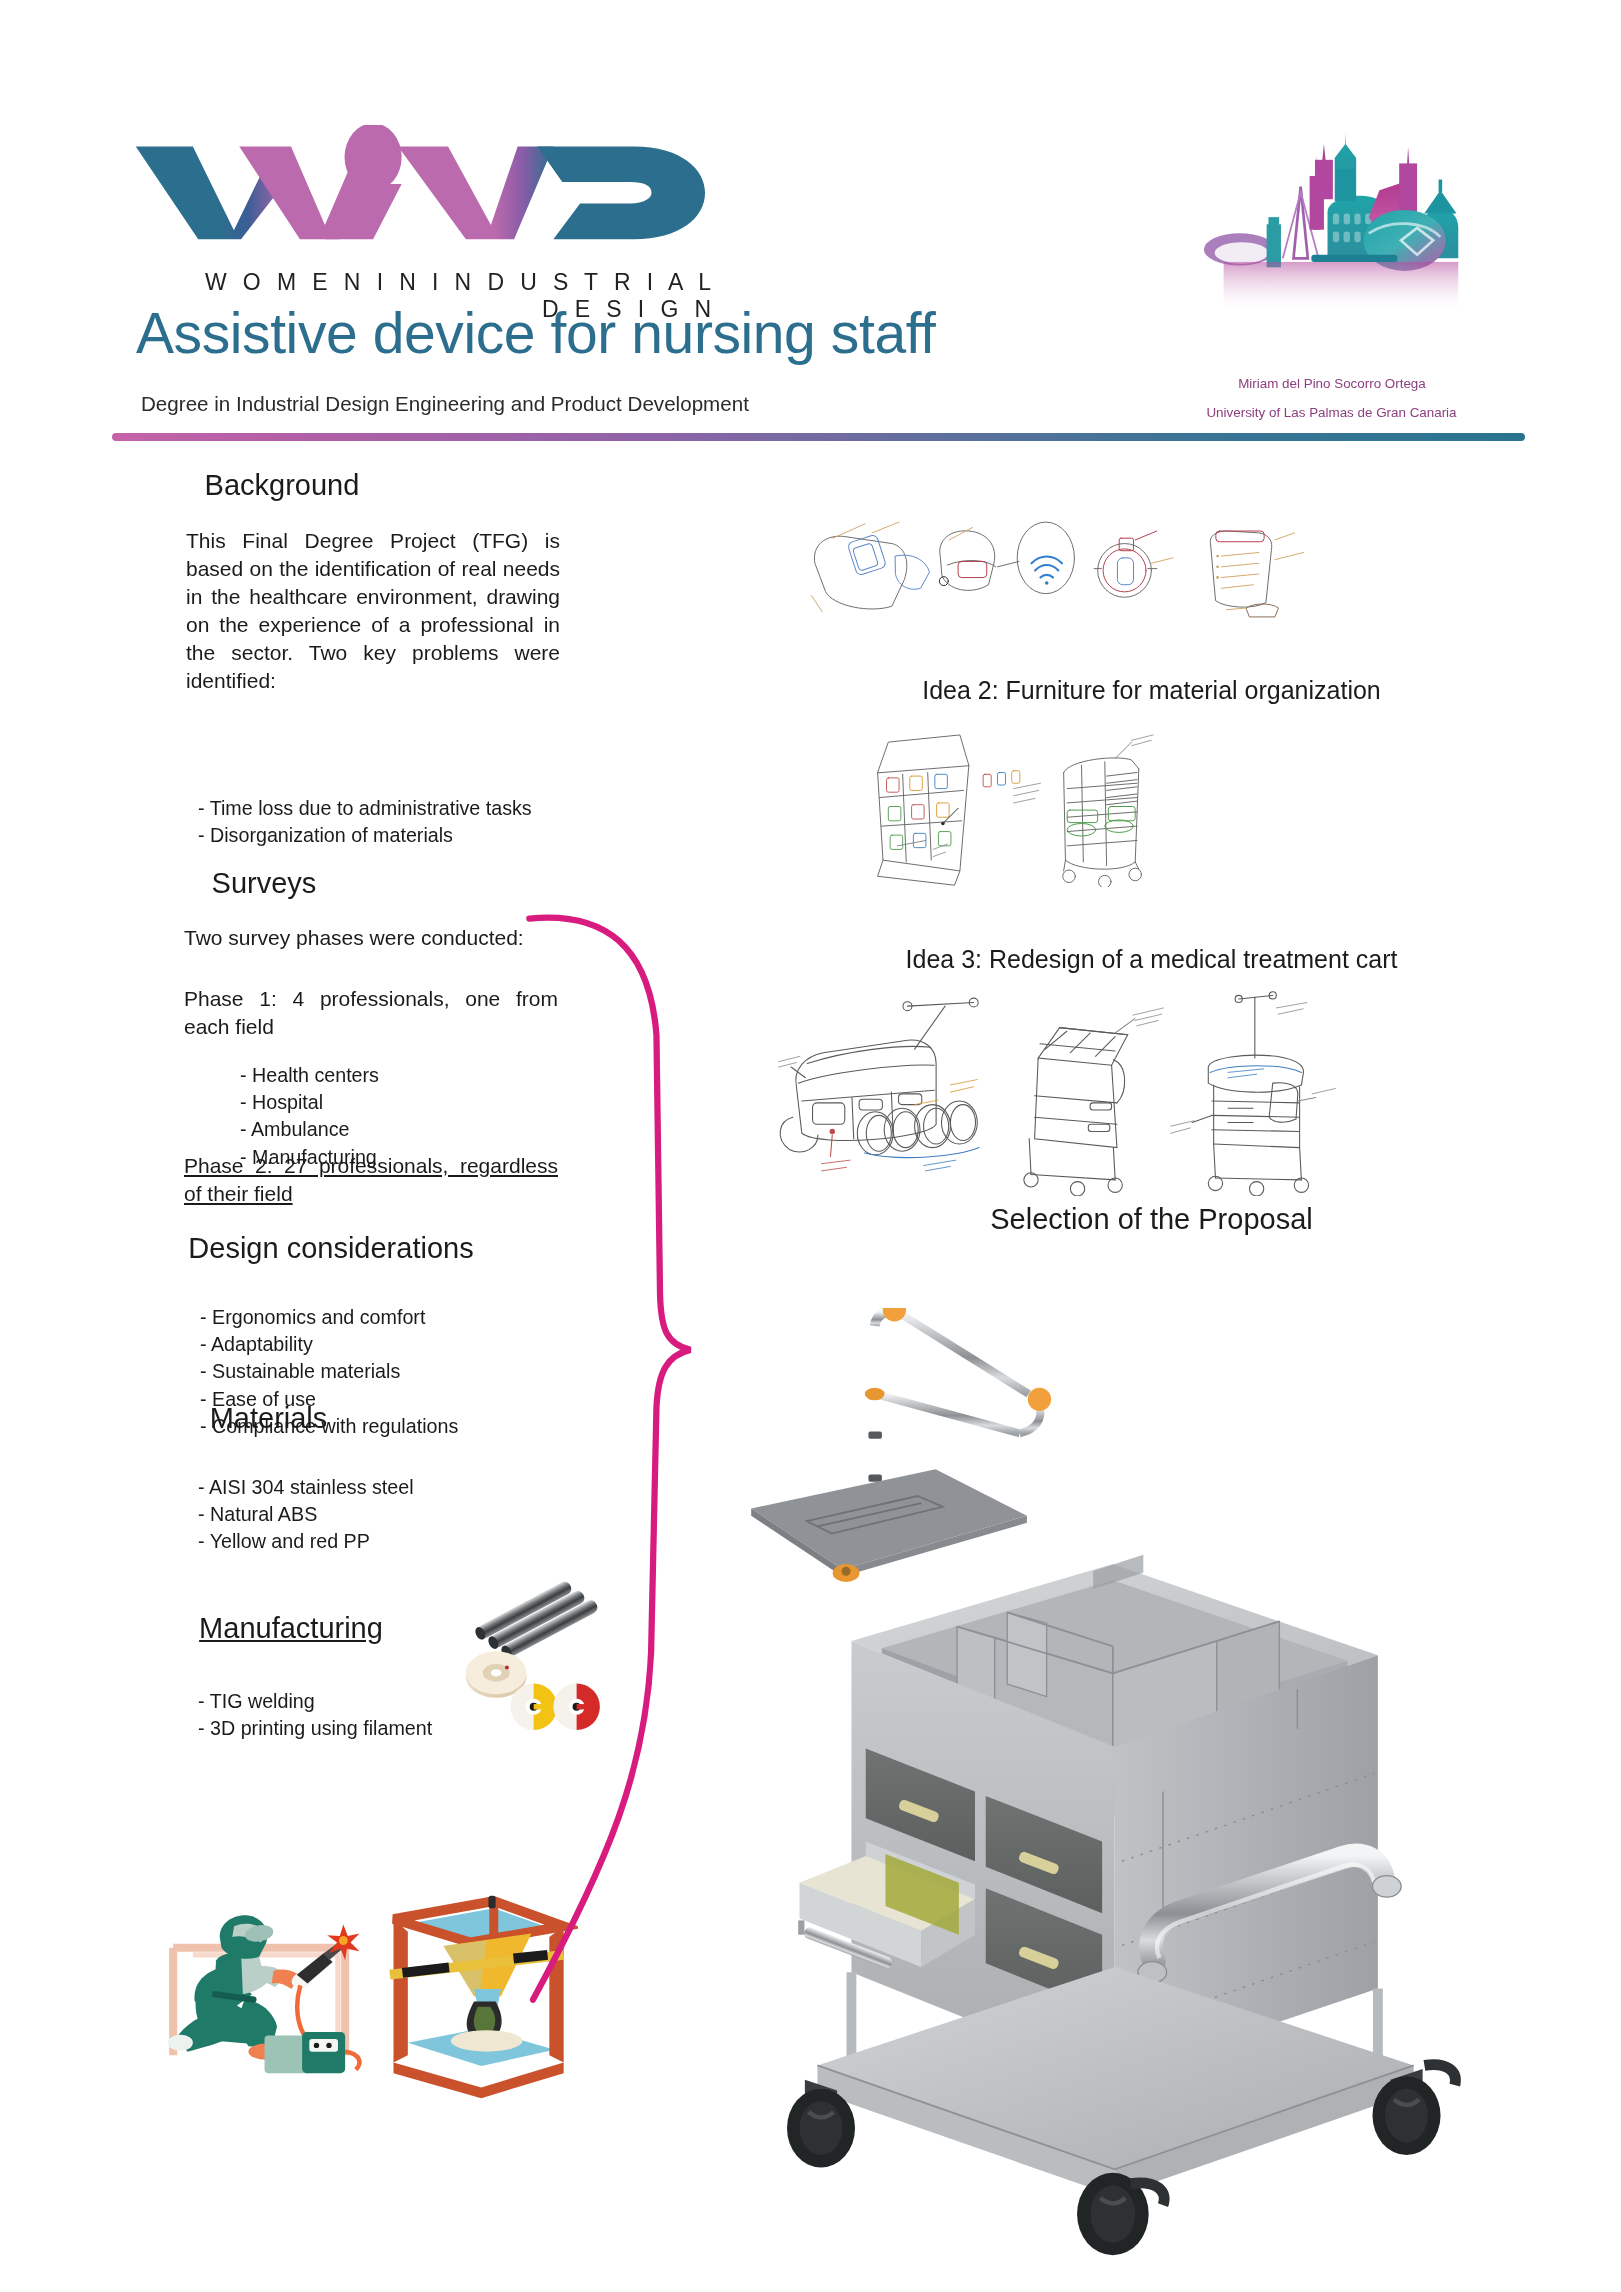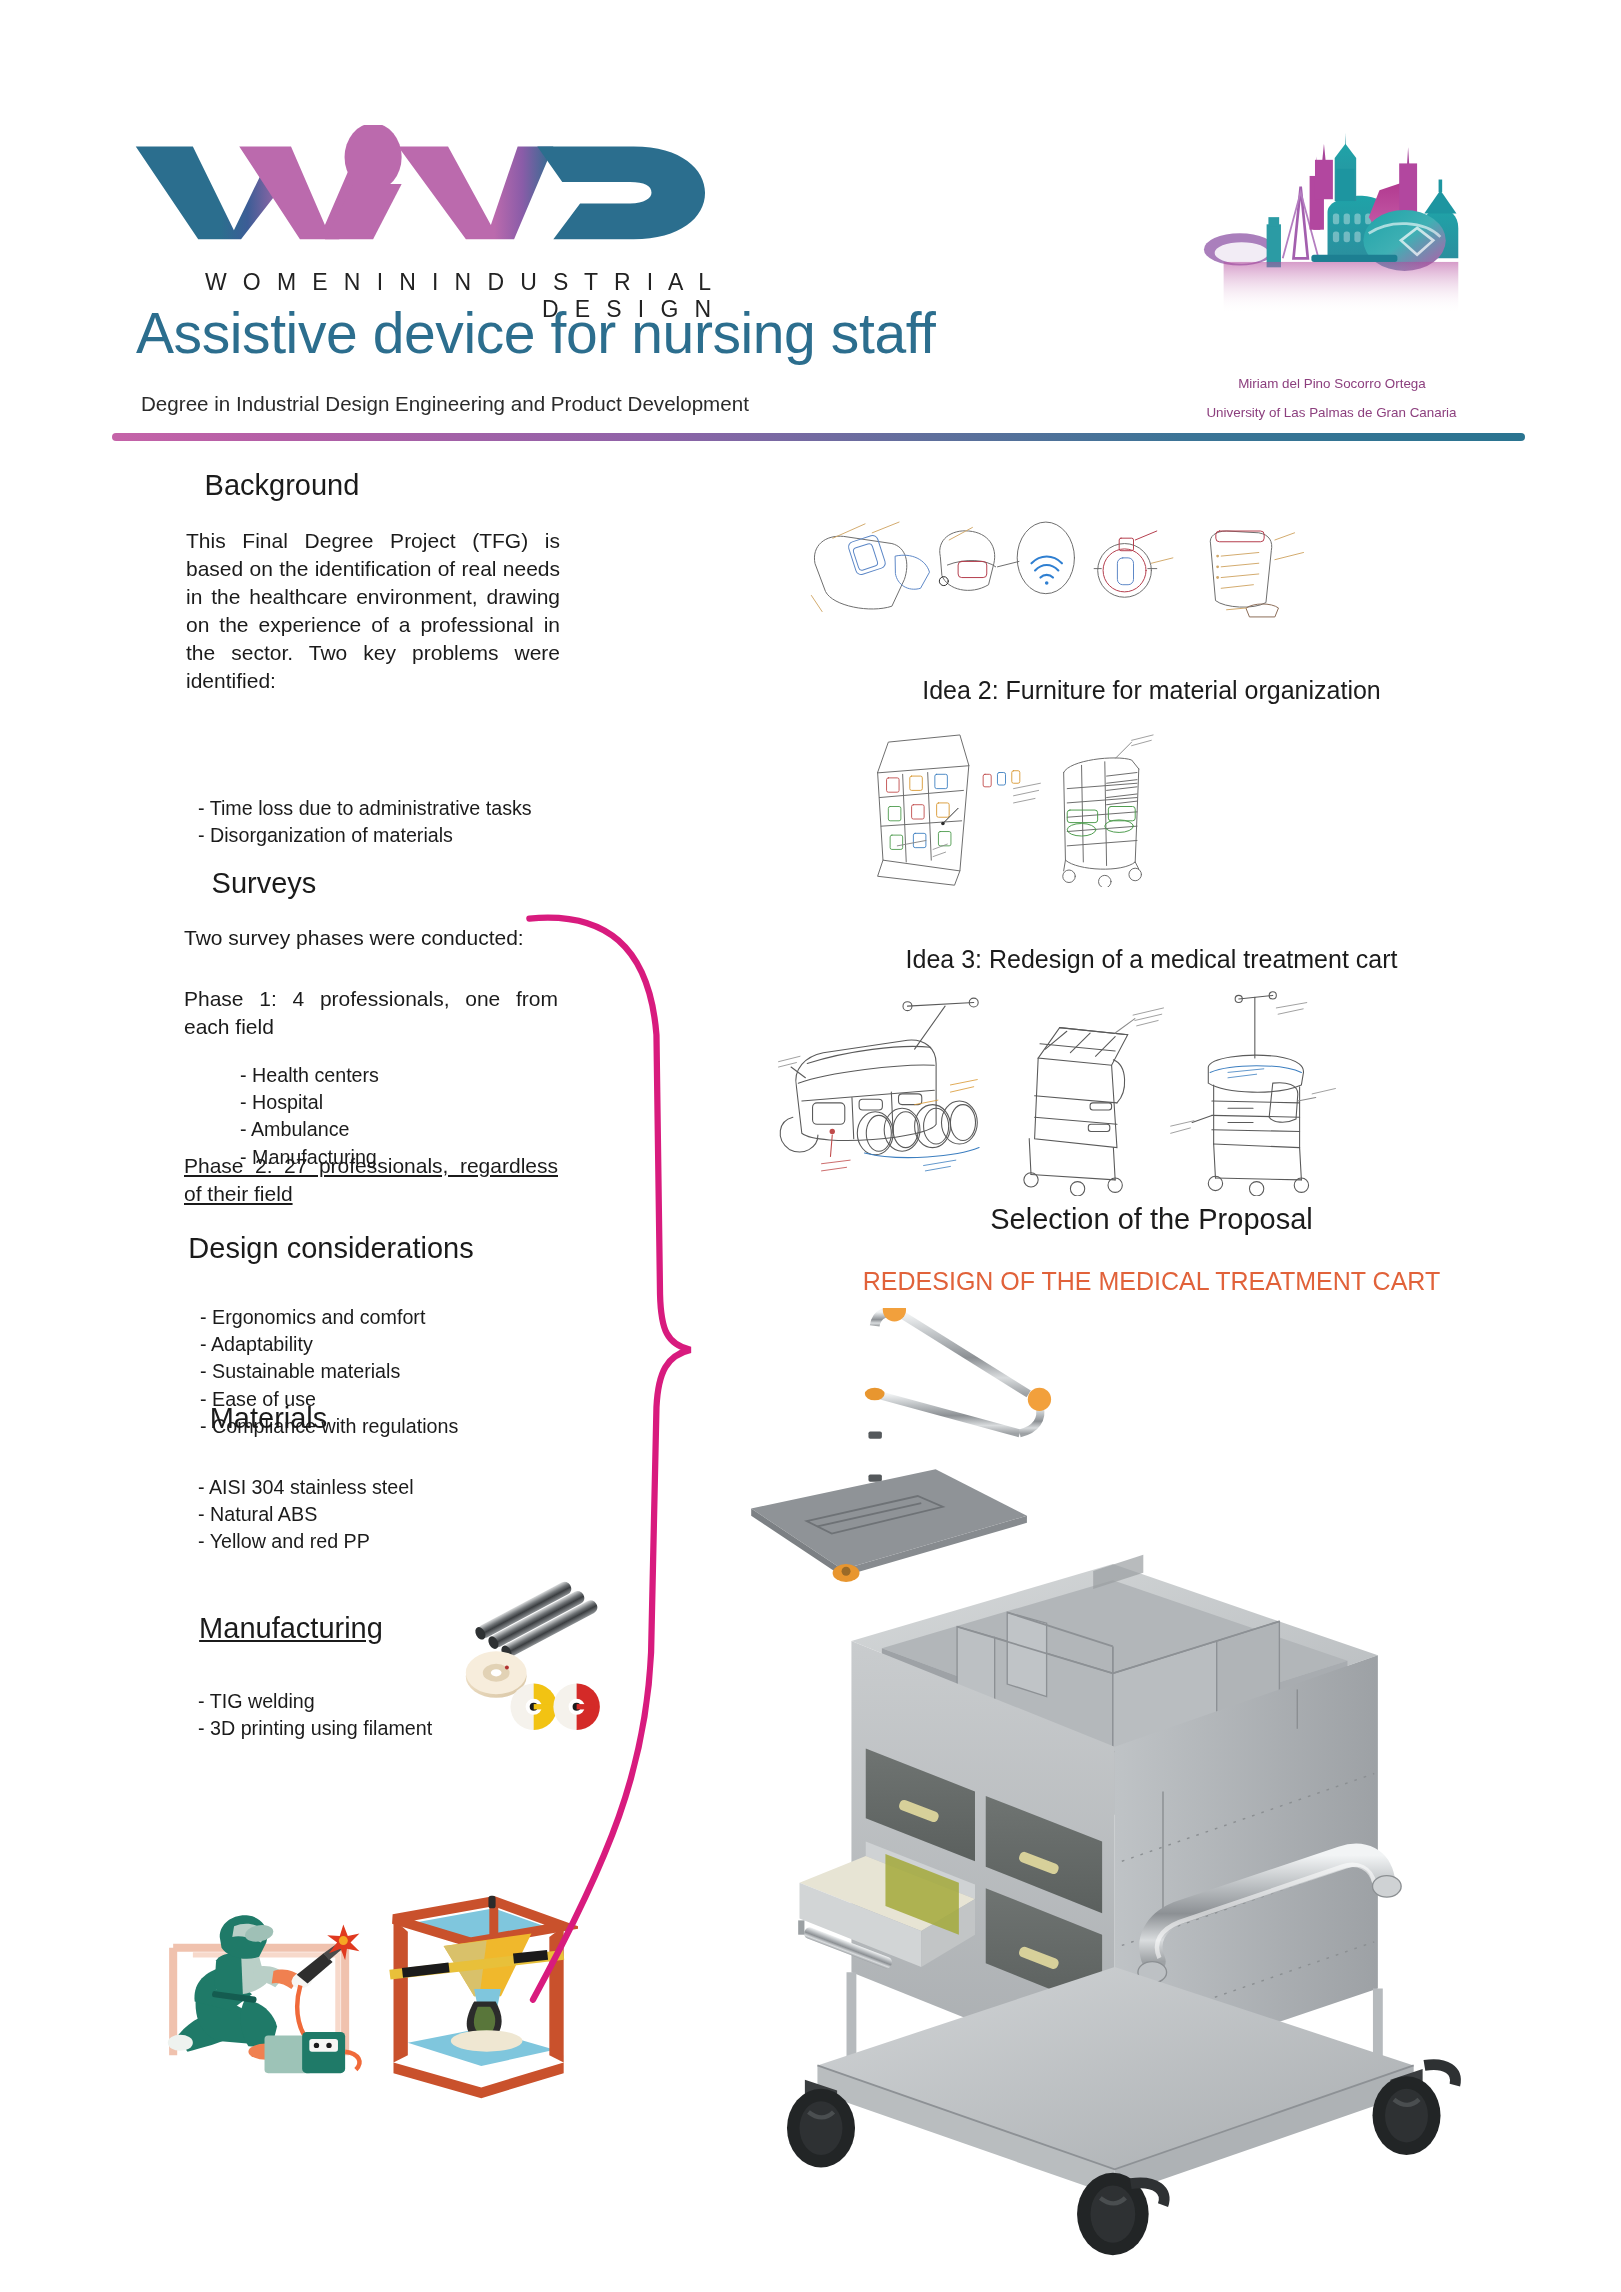--- a/index.html
+++ b/index.html
@@ -617,21 +617,20 @@
           </g>
           <g stroke="#8a8a8a" stroke-width="0.9">
             <path d="M570 20 L604 14"></path>
               <path d="M572 27 L600 21"></path>
           </g>
         </g>
       </svg>
     </div>
 
     <div class="sel-h">Selection of the Proposal</div>
-    <div class="redesign-h">REDESIGN OF THE MEDICAL TREATMENT CART</div>
 
     <div class="cart-img">
       <svg width="824" height="949" viewBox="0 0 920 1060">
         <defs>
           <linearGradient id="face-front" x1="0" y1="0" x2="0" y2="1">
             <stop offset="0" stop-color="#c9ccce"></stop>
               <stop offset="1" stop-color="#a9adb0"></stop>
           </linearGradient>
           <linearGradient id="face-side" x1="0" y1="0" x2="1" y2="0">
             <stop offset="0" stop-color="#bfc3c6"></stop>

